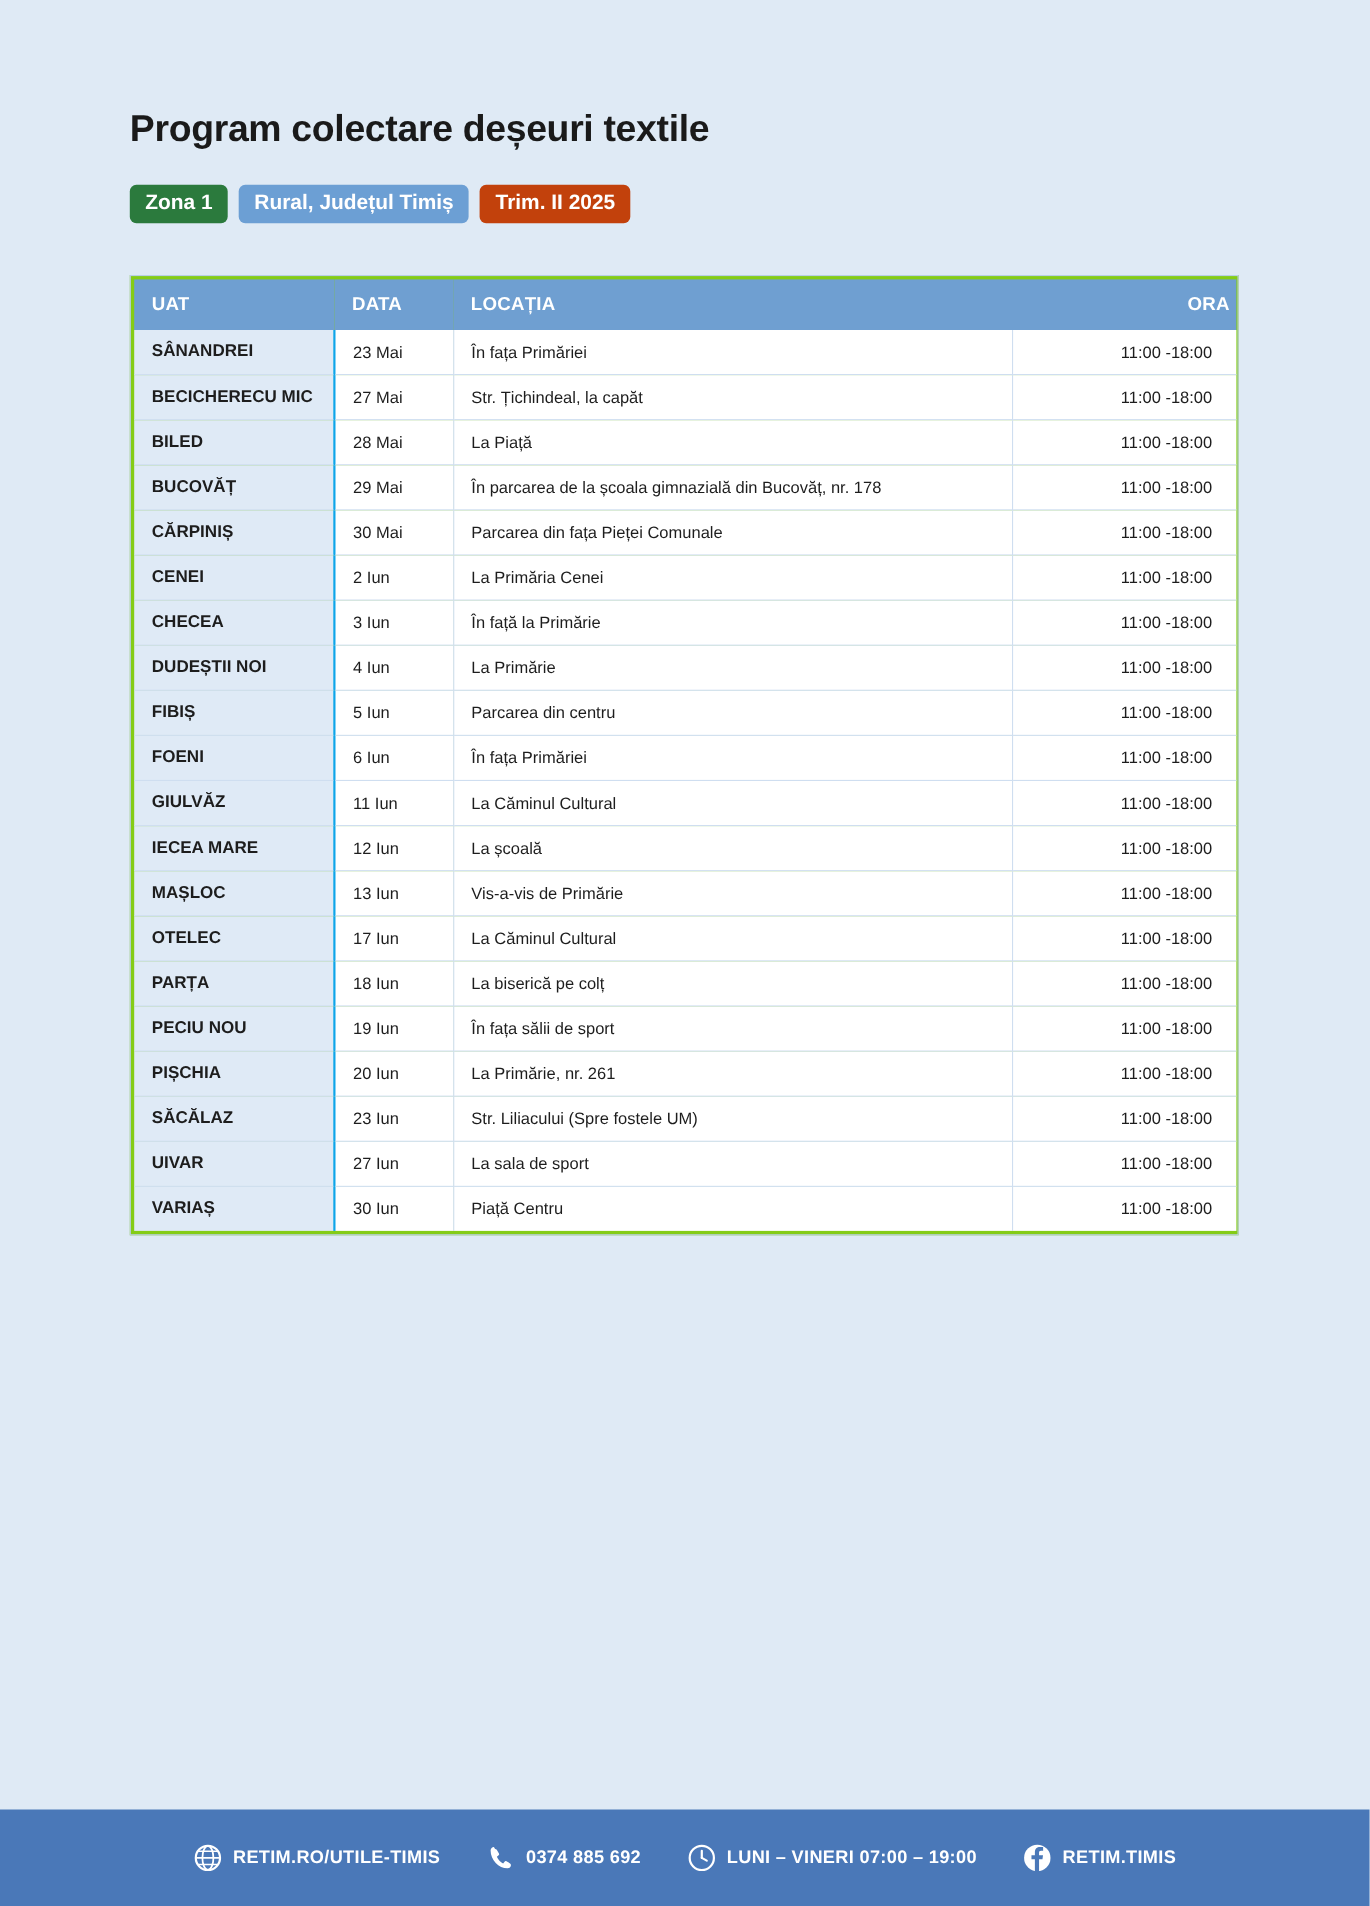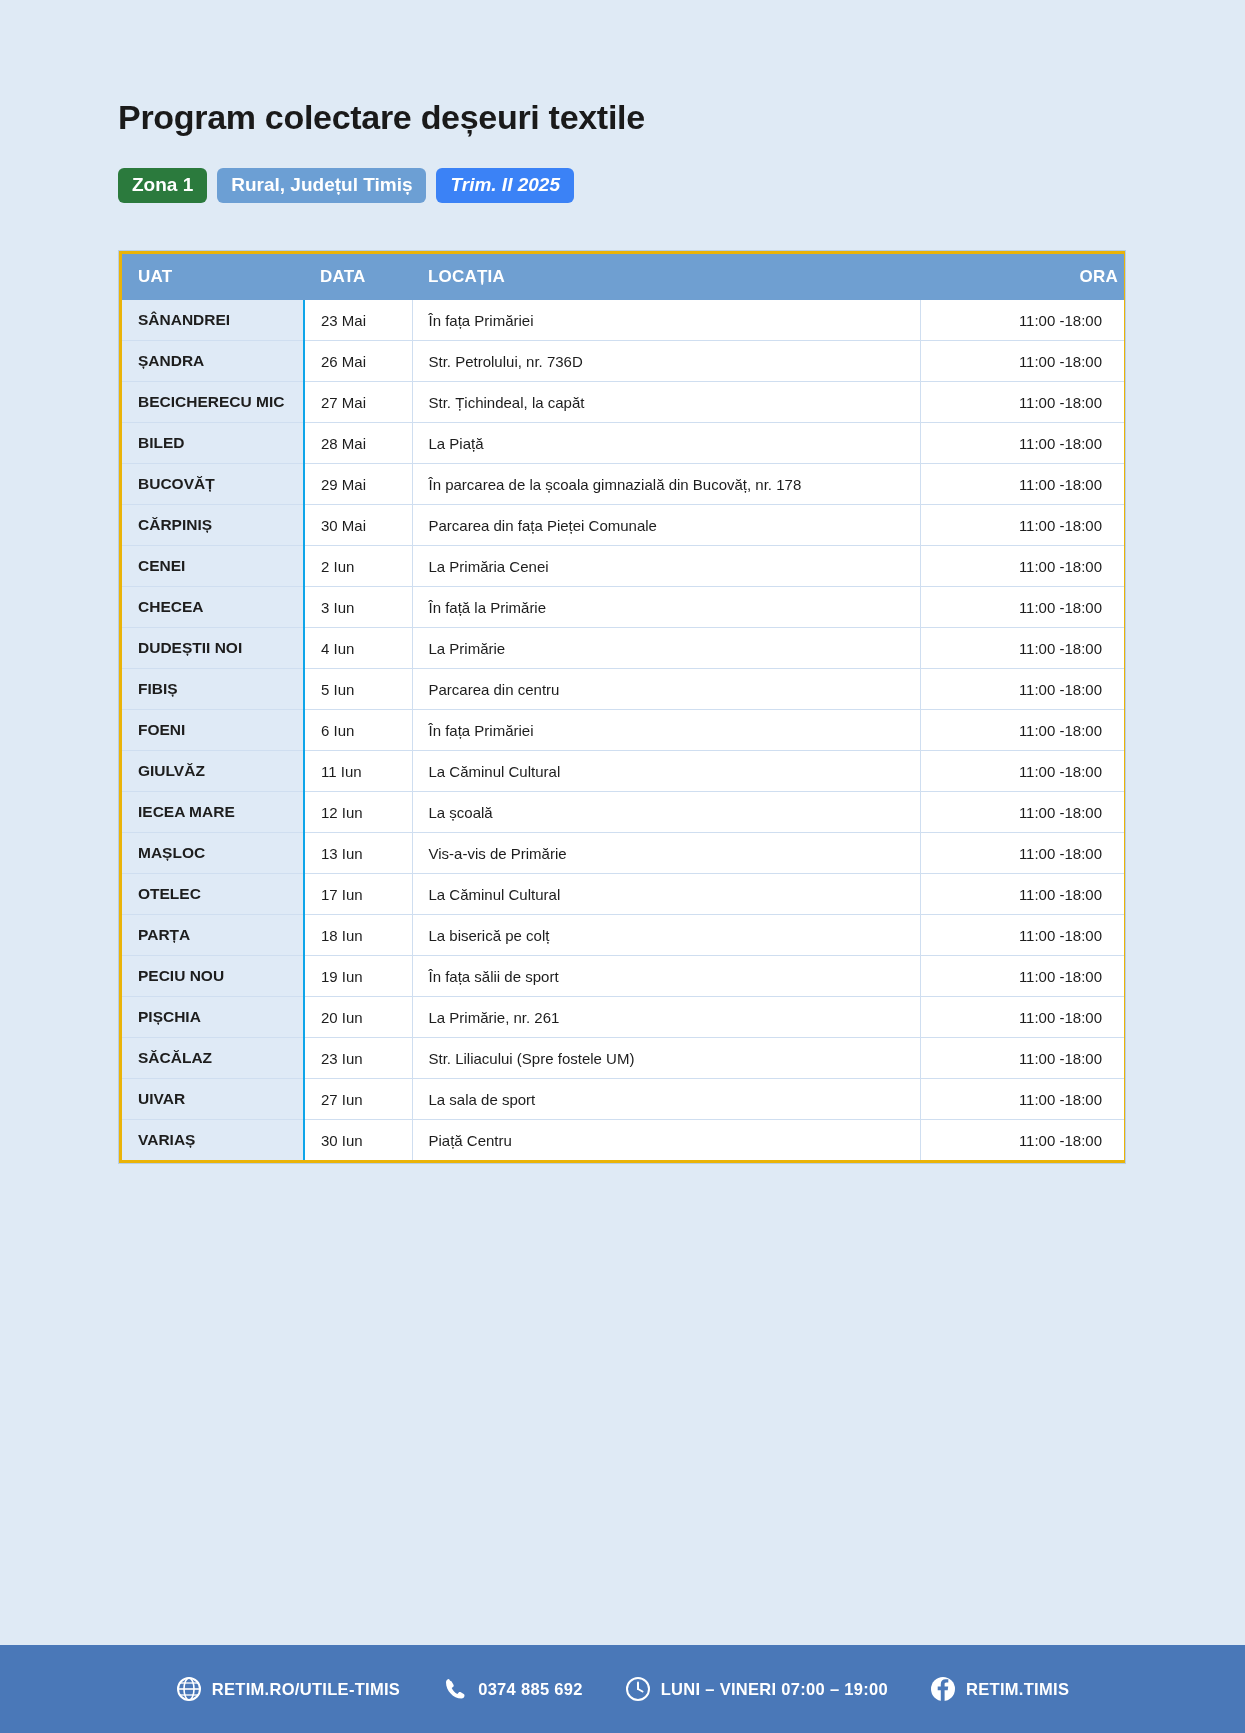--- a/index.html
+++ b/index.html
@@ -46,28 +46,28 @@
     border-radius: 6px;
     color: #ffffff;
     font-size: 19px;
     font-weight: bold;
     padding: 7px 14px 9px 14px;
     line-height: 1;
     white-space: nowrap;
   }
   .badge-zone { background: #2b7a3d; }
   .badge-region { background: #6c9fd4; }
-  .badge-period { background: #3b82f6; font-style: italic; }
+  .badge-period { background: #c2410c; }
 
   .table-wrap {
     position: absolute;
     left: 118px;
     top: 250px;
     width: 1008px;
-    background: #eab308;
+    background: #84cc16;
     border: 1px solid #b9cfe4;
     padding: 3px;
   }
   table {
     border-collapse: collapse;
     width: 100%;
     table-layout: fixed;
   }
   thead th {
     background: #6f9fd1;
@@ -172,26 +172,20 @@
           <th>DATA</th>
           <th>LOCAȚIA</th>
           <th class="ora">ORA</th>
         </tr>
       </thead>
       <tbody>
         <tr>
           <td class="uat">SÂNANDREI</td>
           <td class="data">23 Mai</td>
           <td class="loc">În fața Primăriei</td>
-          <td class="ora">11:00 -18:00</td>
-        </tr>
-        <tr>
-          <td class="uat">ȘANDRA</td>
-          <td class="data">26 Mai</td>
-          <td class="loc">Str. Petrolului, nr. 736D</td>
           <td class="ora">11:00 -18:00</td>
         </tr>
         <tr>
           <td class="uat">BECICHERECU MIC</td>
           <td class="data">27 Mai</td>
           <td class="loc">Str. Țichindeal, la capăt</td>
           <td class="ora">11:00 -18:00</td>
         </tr>
         <tr>
           <td class="uat">BILED</td>

